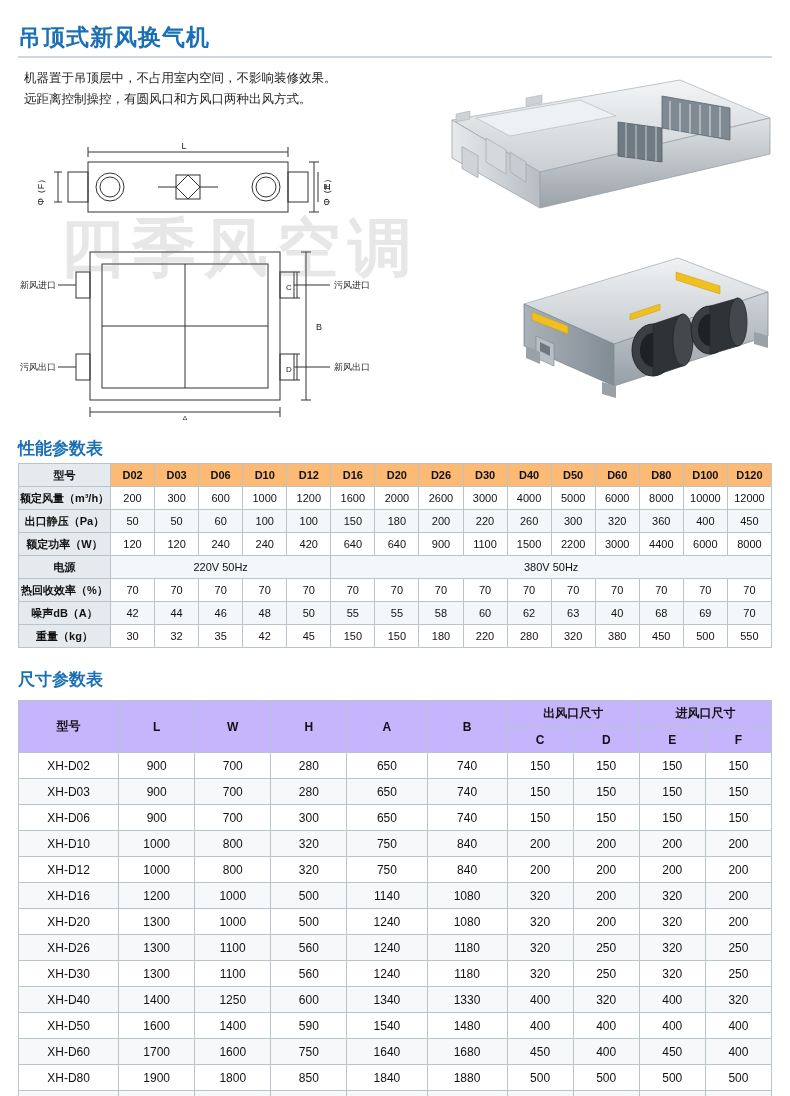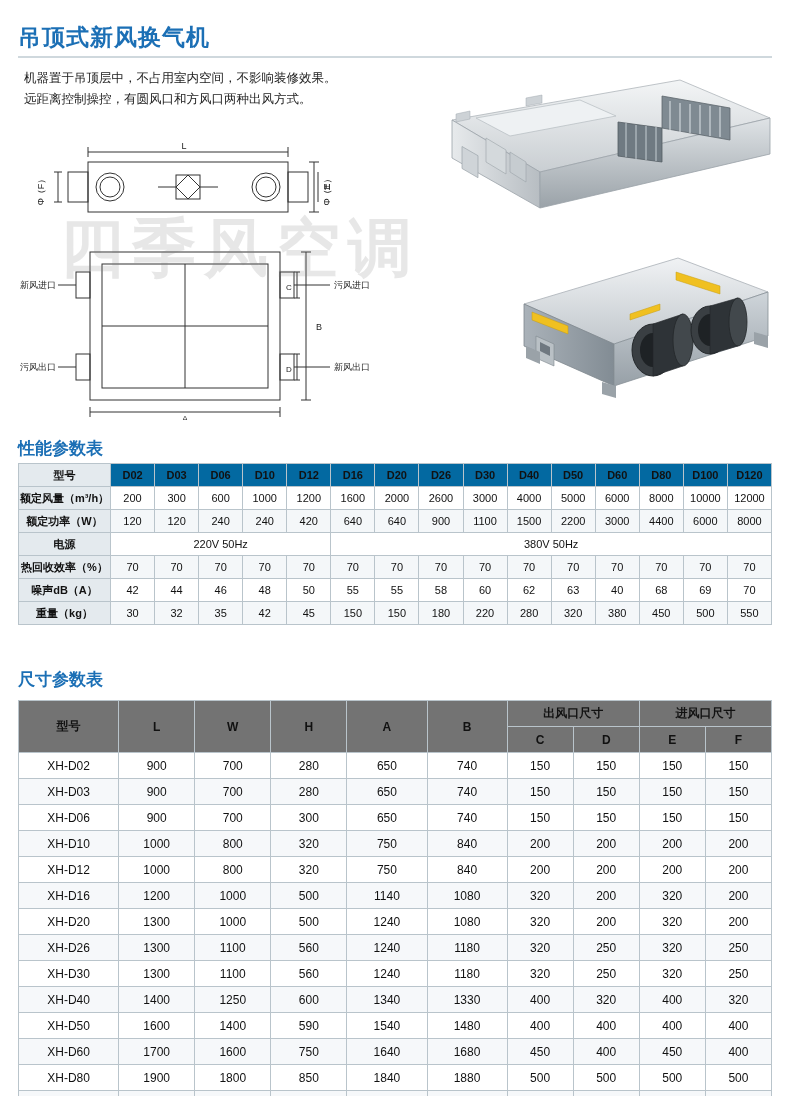--- a/index.html
+++ b/index.html
@@ -125,42 +125,42 @@
 
   
   #perf-table {
     position: absolute;
     left: 18px;
     top: 463px;
     width: 754px;
   }
   #perf-table th, #perf-table td { height: 22px; font-size: 11px; }
   #perf-table thead th {
-    background: #0369a1;
+    background: #fdba74;
     font-weight: bold;
   }
   #perf-table tbody tr:nth-child(odd) td { background: #ffffff; }
   #perf-table tbody tr:nth-child(even) td { background: #f4f7f9; }
   #perf-table td.rowhdr, #perf-table th.rowhdr {
     background: #e4eaee !important;
     font-weight: bold;
     text-align: center;
     font-size: 11px;
   }
 
   
   #dim-table {
     position: absolute;
     left: 18px;
     top: 700px;
     width: 754px;
   }
   #dim-table th, #dim-table td { height: 25px; font-size: 12px; }
   #dim-table thead th {
-    background: #737373;
+    background: #c4b5fd;
     font-weight: bold;
   }
   #dim-table tbody tr td { background: #ffffff; }
   #dim-table tbody tr:nth-child(even) td { background: #f6f8fa; }
   #dim-table td.model { font-weight: normal; }
 </style>
 </head>
 <body>
 
 <div class="page">
@@ -393,20 +393,38 @@
           <td>2600</td>
           <td>3000</td>
           <td>4000</td>
           <td>5000</td>
           <td>6000</td>
           <td>8000</td>
           <td>10000</td>
           <td>12000</td>
         </tr>
         <tr>
+          <td class="rowhdr">出口静压（Pa）</td>
+          <td>50</td>
+          <td>50</td>
+          <td>60</td>
+          <td>100</td>
+          <td>100</td>
+          <td>150</td>
+          <td>180</td>
+          <td>200</td>
+          <td>220</td>
+          <td>260</td>
+          <td>300</td>
+          <td>320</td>
+          <td>360</td>
+          <td>400</td>
+          <td>450</td>
+        </tr>
+        <tr>
           <td class="rowhdr">额定功率（W）</td>
           <td>120</td>
           <td>120</td>
           <td>240</td>
           <td>240</td>
           <td>420</td>
           <td>640</td>
           <td>640</td>
           <td>900</td>
           <td>1100</td>

